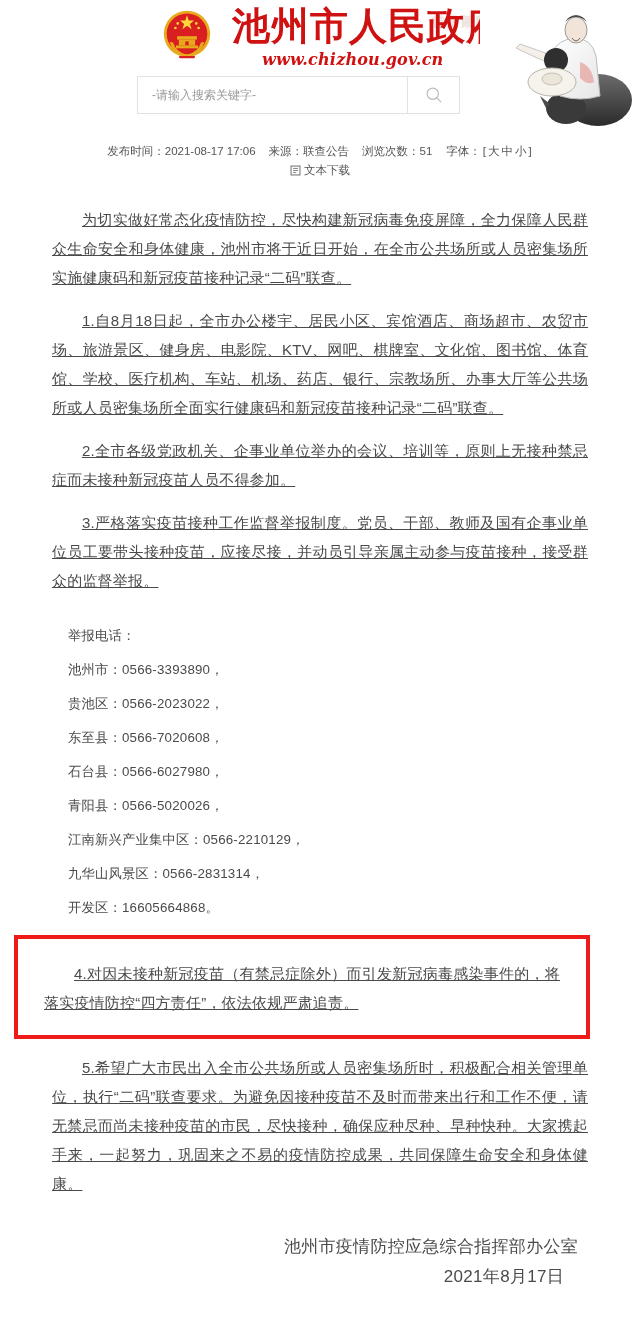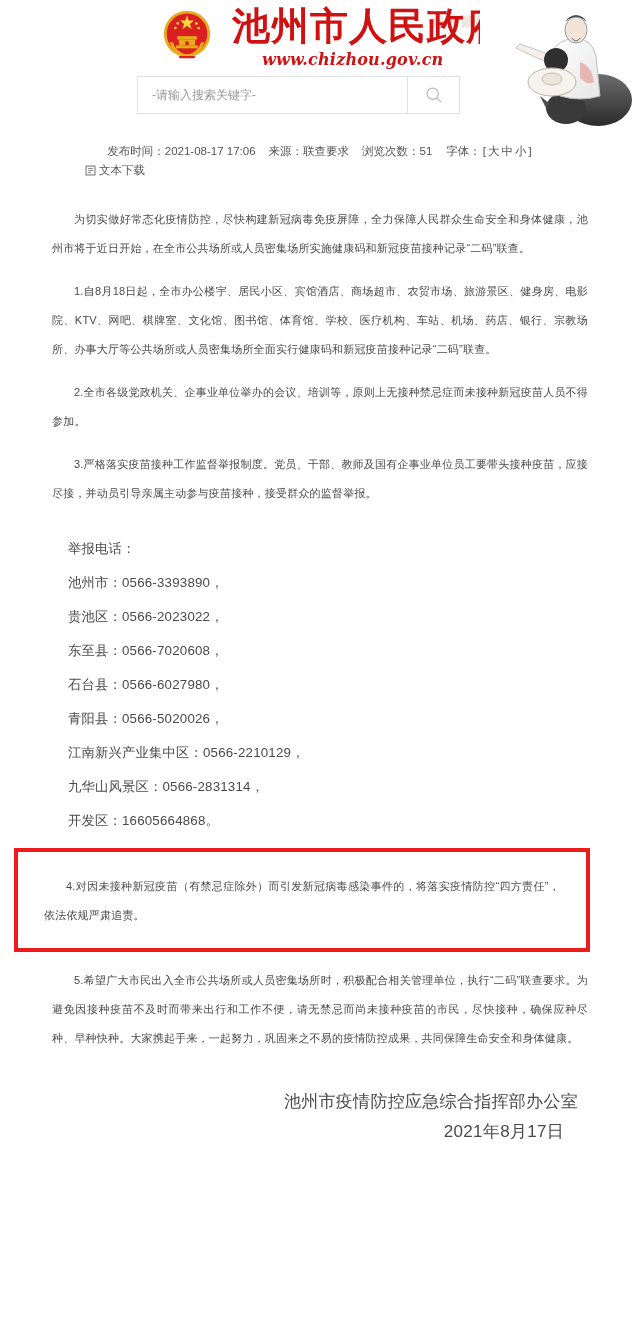--- a/index.html
+++ b/index.html
@@ -152,45 +152,46 @@
     font-size: 11.5px;
     line-height: 19px;
     color: #555;
   }
   .meta .seg { white-space: nowrap; }
   .meta .sp { display:inline-block; width: 13px; }
   .meta .fontsizes span { margin: 0 1px; cursor: pointer; }
   .download {
     margin: 1px auto 0 auto;
     width: 470px;
-    text-align: left;
+    text-align: center;
     font-size: 11.5px;
     line-height: 17px;
     color: #555;
   }
   .download .dl-icon {
     display: inline-block;
     vertical-align: -2px;
     margin-right: 3px;
   }
   .download .dl-icon svg { width: 11px; height: 11px; display: block; }
 
   .body-wrap {
     width: 536px;
     margin: 26px auto 0 auto;
   }
   p.para {
     margin: 0 0 14px 0;
-    font-size: 11px;
+    font-size: 15px;
     line-height: 29px;
     color: #4a4a4a;
     text-align: justify;
     text-justify: inter-character;
     text-indent: 2em;
     letter-spacing: .2px;
+    text-decoration: underline;
   }
 
   .tel-block { margin-top: 32px; }
   p.tel {
     margin: 0 0 16px 16px;
     font-size: 13.3px;
     line-height: 18px;
     color: #4a4a4a;
     letter-spacing: .2px;
   }
@@ -304,21 +305,21 @@
       </svg>
     </div>
 
   </div>
 </div>
 
 <div class="article">
 
 
   <div class="meta">
-    <span class="seg">发布时间：</span><span class="seg">2021-08-17 17:06</span><span class="sp"></span><span class="seg">来源：</span><span class="seg">联查要求</span><span class="sp"></span><span class="seg">浏览次数：</span><span class="seg">51</span><span class="sp"></span><span class="seg fontsizes"><span>字体：</span><span>[</span><span>大</span><span>中</span><span>小</span><span>]</span></span>
+    <span class="seg">发布时间：</span><span class="seg">2021-08-17 17:06</span><span class="sp"></span><span class="seg">来源：</span><span class="seg">联查公告</span><span class="sp"></span><span class="seg">浏览次数：</span><span class="seg">51</span><span class="sp"></span><span class="seg fontsizes"><span>字体：</span><span>[</span><span>大</span><span>中</span><span>小</span><span>]</span></span>
   </div>
 
   <div class="download">
     <span class="dl-icon">
       <svg viewBox="0 0 16 16" xmlns="http://www.w3.org/2000/svg">
         <rect x="1.5" y="1.5" width="13" height="13" fill="none" stroke="#6b6b6b" stroke-width="1.4"></rect>
         <line x1="4.5" y1="5" x2="11.5" y2="5" stroke="#6b6b6b" stroke-width="1.2"></line>
         <line x1="4.5" y1="8" x2="11.5" y2="8" stroke="#6b6b6b" stroke-width="1.2"></line>
         <line x1="4.5" y1="11" x2="9" y2="11" stroke="#6b6b6b" stroke-width="1.2"></line>
       </svg>

